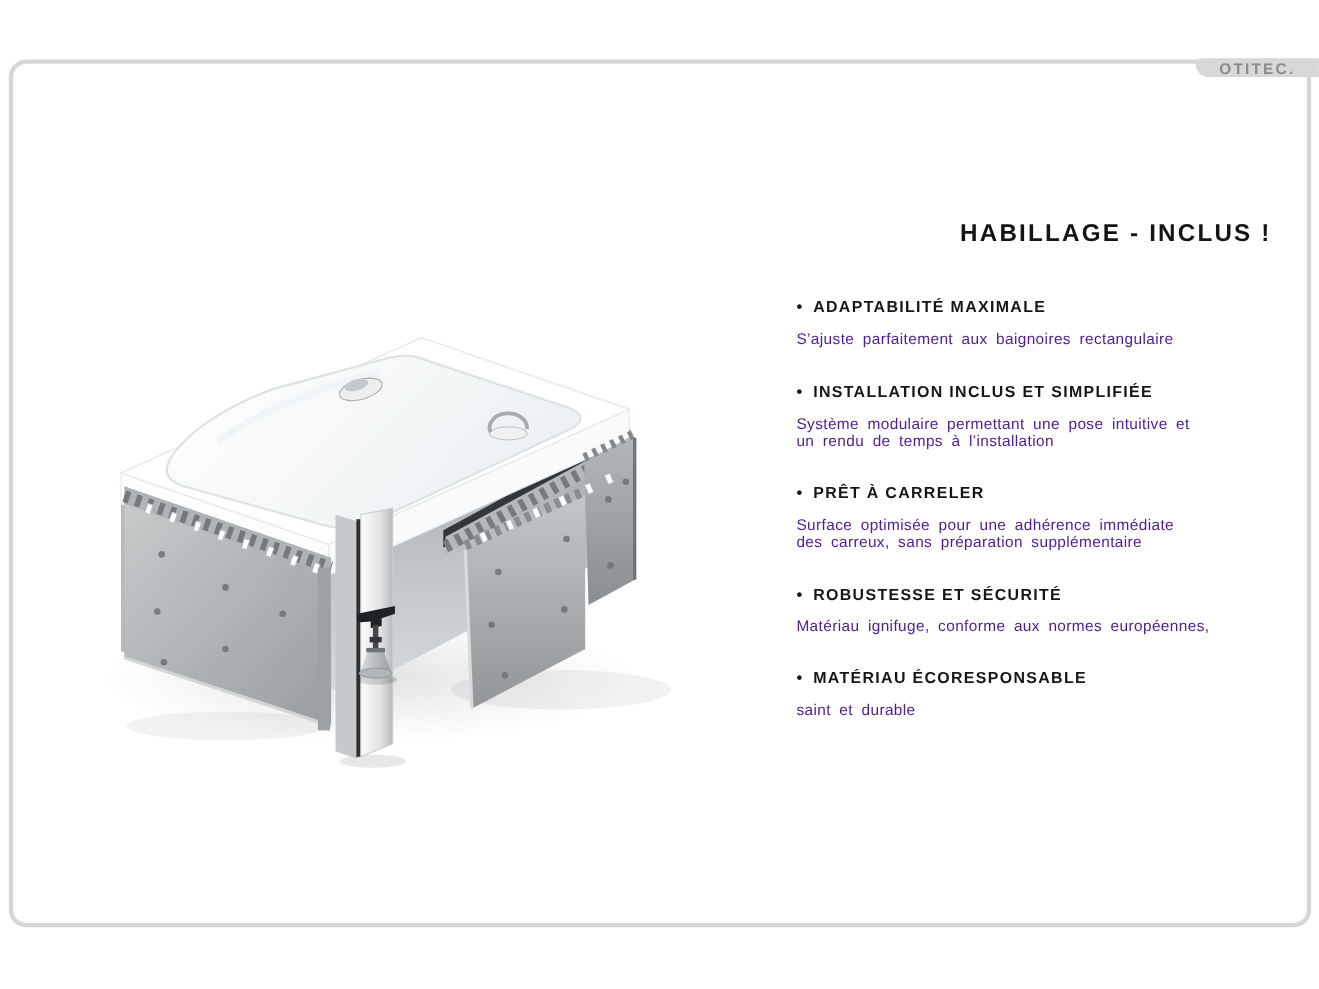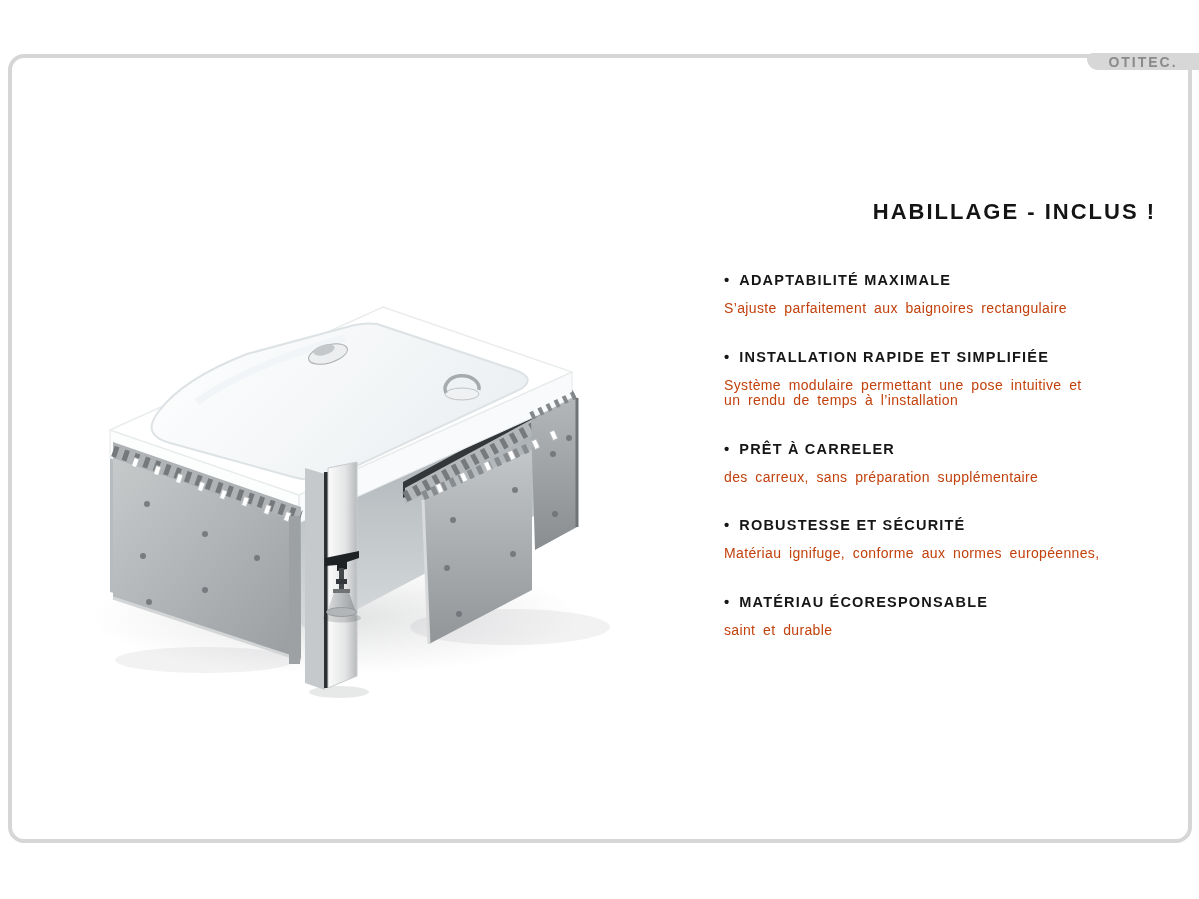--- a/index.html
+++ b/index.html
@@ -33,21 +33,21 @@
   }
   .feature{margin-bottom:31px;}
   .feature-heading{
     display:flex;align-items:center;gap:10px;
     font-size:14.5px;line-height:18px;font-weight:bold;letter-spacing:1.2px;
     margin:0 0 12px 0;color:#161616;white-space:nowrap;
   }
   .feature-heading .bullet{font-size:15px;letter-spacing:0;}
   .feature-body{
     font-size:14px;line-height:15.5px;letter-spacing:0.35px;word-spacing:3.5px;
-    color:#c2410c;
+    color:#4c1d95;
   }
   .feature-body div{white-space:nowrap;}
 </style>
 </head>
 <body>
 
 <div class="card"></div>
 
 <div class="brand-tab">
   <span>OTITEC.</span>
@@ -202,34 +202,35 @@
       <span>ADAPTABILITÉ MAXIMALE</span>
     </div>
     <div class="feature-body">
       <div>S’ajuste parfaitement aux baignoires rectangulaire</div>
     </div>
   </div>
 
   <div class="feature">
     <div class="feature-heading">
       <span class="bullet">•</span>
-      <span>INSTALLATION RAPIDE ET SIMPLIFIÉE</span>
+      <span>INSTALLATION INCLUS ET SIMPLIFIÉE</span>
     </div>
     <div class="feature-body">
       <div>Système modulaire permettant une pose intuitive et</div>
       <div>un rendu de temps à l’installation</div>
     </div>
   </div>
 
   <div class="feature">
     <div class="feature-heading">
       <span class="bullet">•</span>
       <span>PRÊT À CARRELER</span>
     </div>
     <div class="feature-body">
+      <div>Surface optimisée pour une adhérence immédiate</div>
       <div>des carreux, sans préparation supplémentaire</div>
     </div>
   </div>
 
   <div class="feature">
     <div class="feature-heading">
       <span class="bullet">•</span>
       <span>ROBUSTESSE ET SÉCURITÉ</span>
     </div>
     <div class="feature-body">

